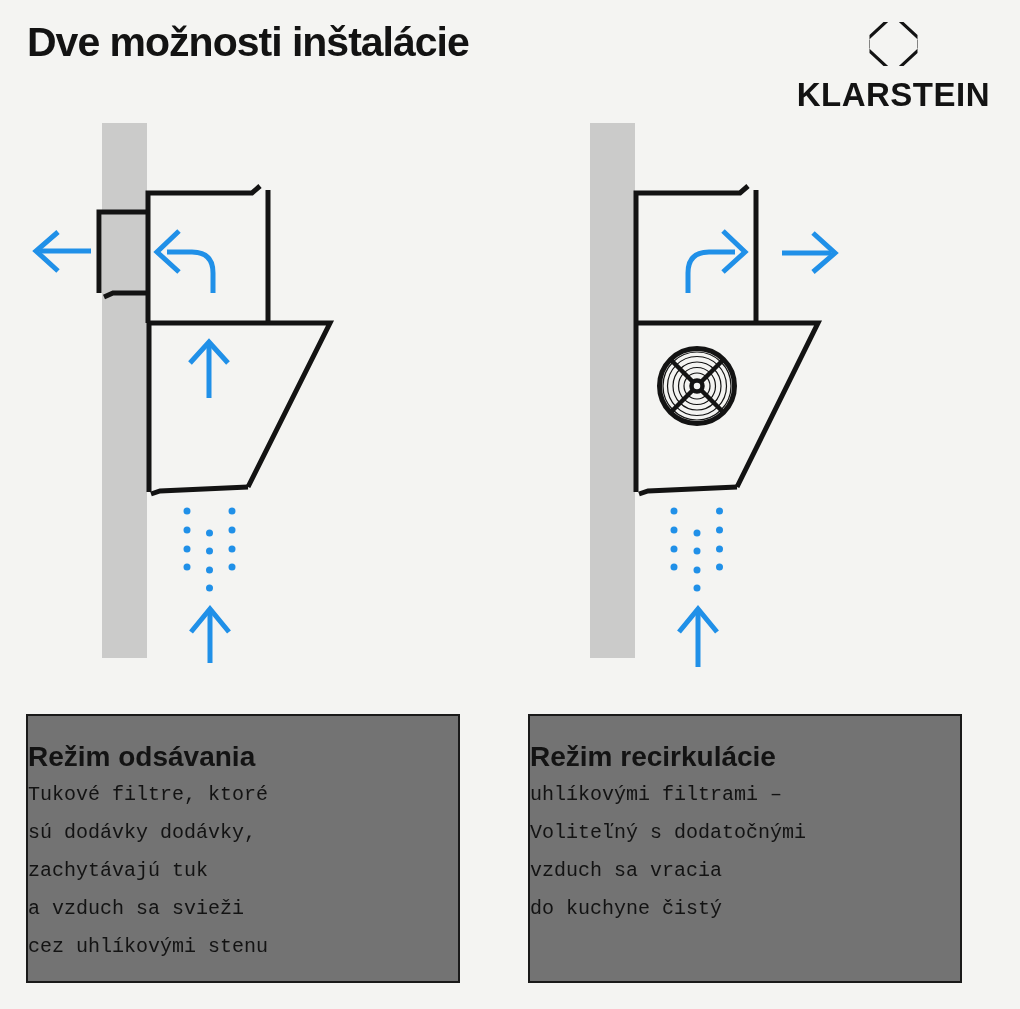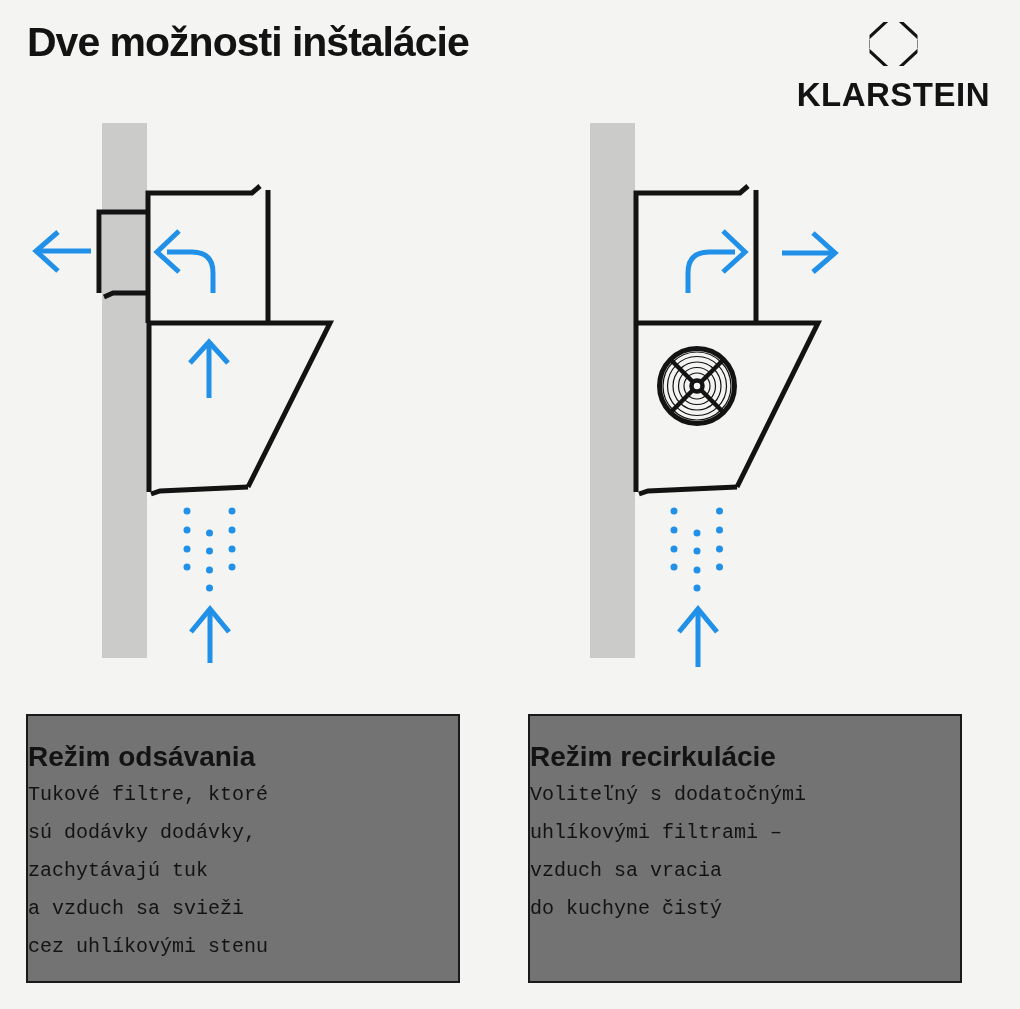--- a/index.html
+++ b/index.html
@@ -159,19 +159,19 @@
     <div class="box-title">Režim odsávania</div>
     <div class="box-line">Tukové filtre, ktoré</div>
     <div class="box-line">sú dodávky dodávky,</div>
     <div class="box-line">zachytávajú tuk</div>
     <div class="box-line">a vzduch sa svieži</div>
     <div class="box-line">cez uhlíkovými stenu</div>
   </div>
 
   <div class="info-box right">
     <div class="box-title">Režim recirkulácie</div>
+    <div class="box-line">uhlíkovými filtrami –</div>
     <div class="box-line">Voliteľný s dodatočnými</div>
-    <div class="box-line">uhlíkovými filtrami –</div>
     <div class="box-line">vzduch sa vracia</div>
     <div class="box-line">do kuchyne čistý</div>
   </div>
 
 </div>
 
 </body></html>

